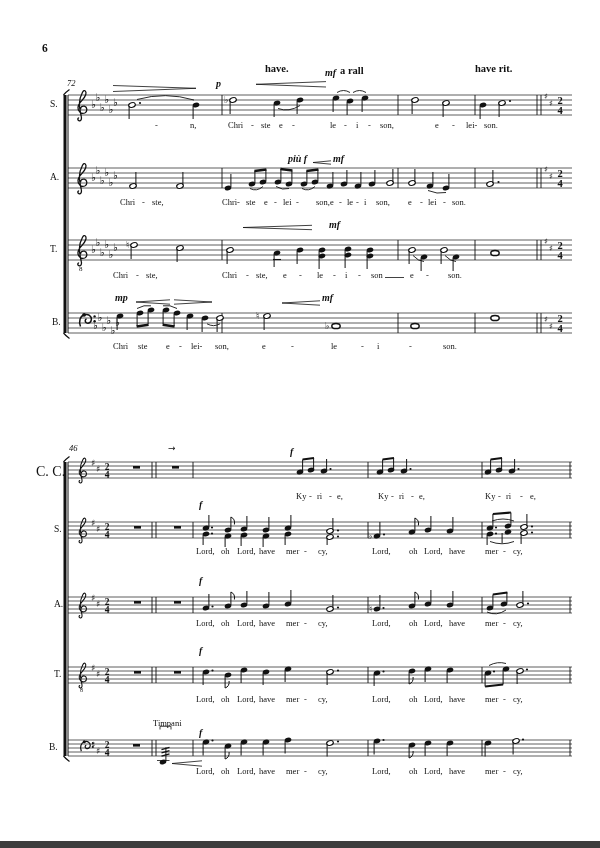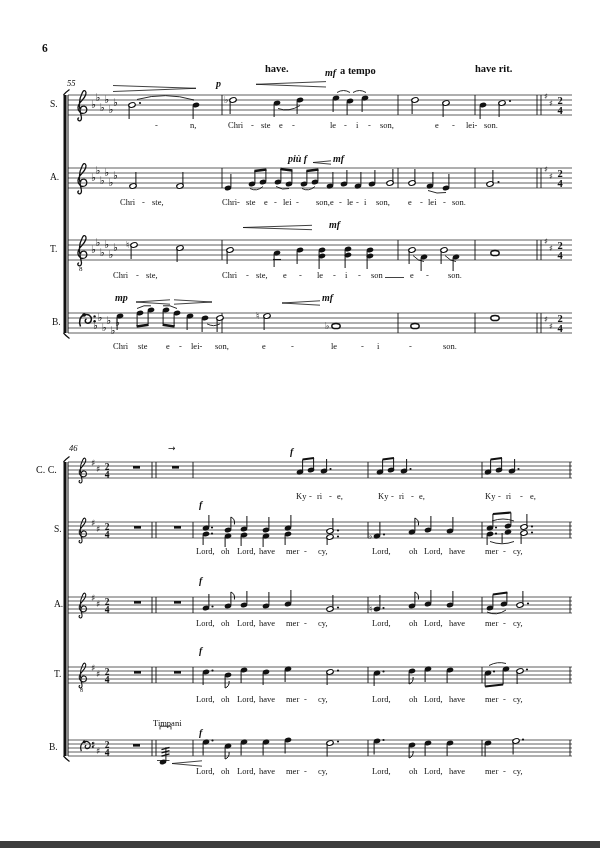--- a/index.html
+++ b/index.html
@@ -418,35 +418,35 @@
   <path d="M113 85.5L196 88.3M113 91.5L196 88.3"></path>
   <path d="M256 84.3L326 81.6M256 84.3L326 87"></path>
   <path d="M313 162.5L331 160.8M313 162.5L331 164.2"></path>
   <path d="M243 227.5L312 225.3M243 227.5L312 229.7"></path>
   <path d="M136 302L170 299.8M136 302L170 304.2M174 299.8L212 302M174 304.2L212 302M282 303L320 300.8M282 303L320 305.2"></path>
   <path d="M172 763.5L202 760.8M172 763.5L202 766.2"></path>
 </g>
 </svg>
 
 <span class="pgnum" style="left:42px;top:42px">6</span>
-<span class="mnum" style="left:67px;top:78px">55</span>
+<span class="mnum" style="left:67px;top:78px">72</span>
 <span class="mnum" style="left:69px;top:443px">46</span>
 
 <span class="lbl" style="left:50px;top:99px">S.</span>
 <span class="lbl" style="left:50px;top:172px">A.</span>
 <span class="lbl" style="left:50px;top:244px">T.</span>
 <span class="lbl" style="left:52px;top:317px">B.</span>
-<span class="lbl" style="left:36px;top:464px;font-size:10px">C. C.</span>
+<span class="lbl" style="left:36px;top:464px;font-size:14px">C. C.</span>
 <span class="lbl" style="left:54px;top:524px">S.</span>
 <span class="lbl" style="left:54px;top:599px">A.</span>
 <span class="lbl" style="left:54px;top:669px">T.</span>
 <span class="lbl" style="left:49px;top:742px">B.</span>
 
 <span class="tmp" style="left:265px;top:63px">have.</span>
-<span class="tmp" style="left:340px;top:65px">a tempo</span>
+<span class="tmp" style="left:340px;top:65px">a rall</span>
 <span class="tmp" style="left:475px;top:63px">have rit.</span>
 
 <span class="dyn" style="left:216px;top:78px">p</span>
 <span class="dyn" style="left:325px;top:67px">mf</span>
 <span class="dyn" style="left:288px;top:153px">più f</span>
 <span class="dyn" style="left:333px;top:153px">mf</span>
 <span class="dyn" style="left:329px;top:219px">mf</span>
 <span class="dyn" style="left:115px;top:292px">mp</span>
 <span class="dyn" style="left:322px;top:292px">mf</span>
 <span class="dyn" style="left:290px;top:446px">f</span>

